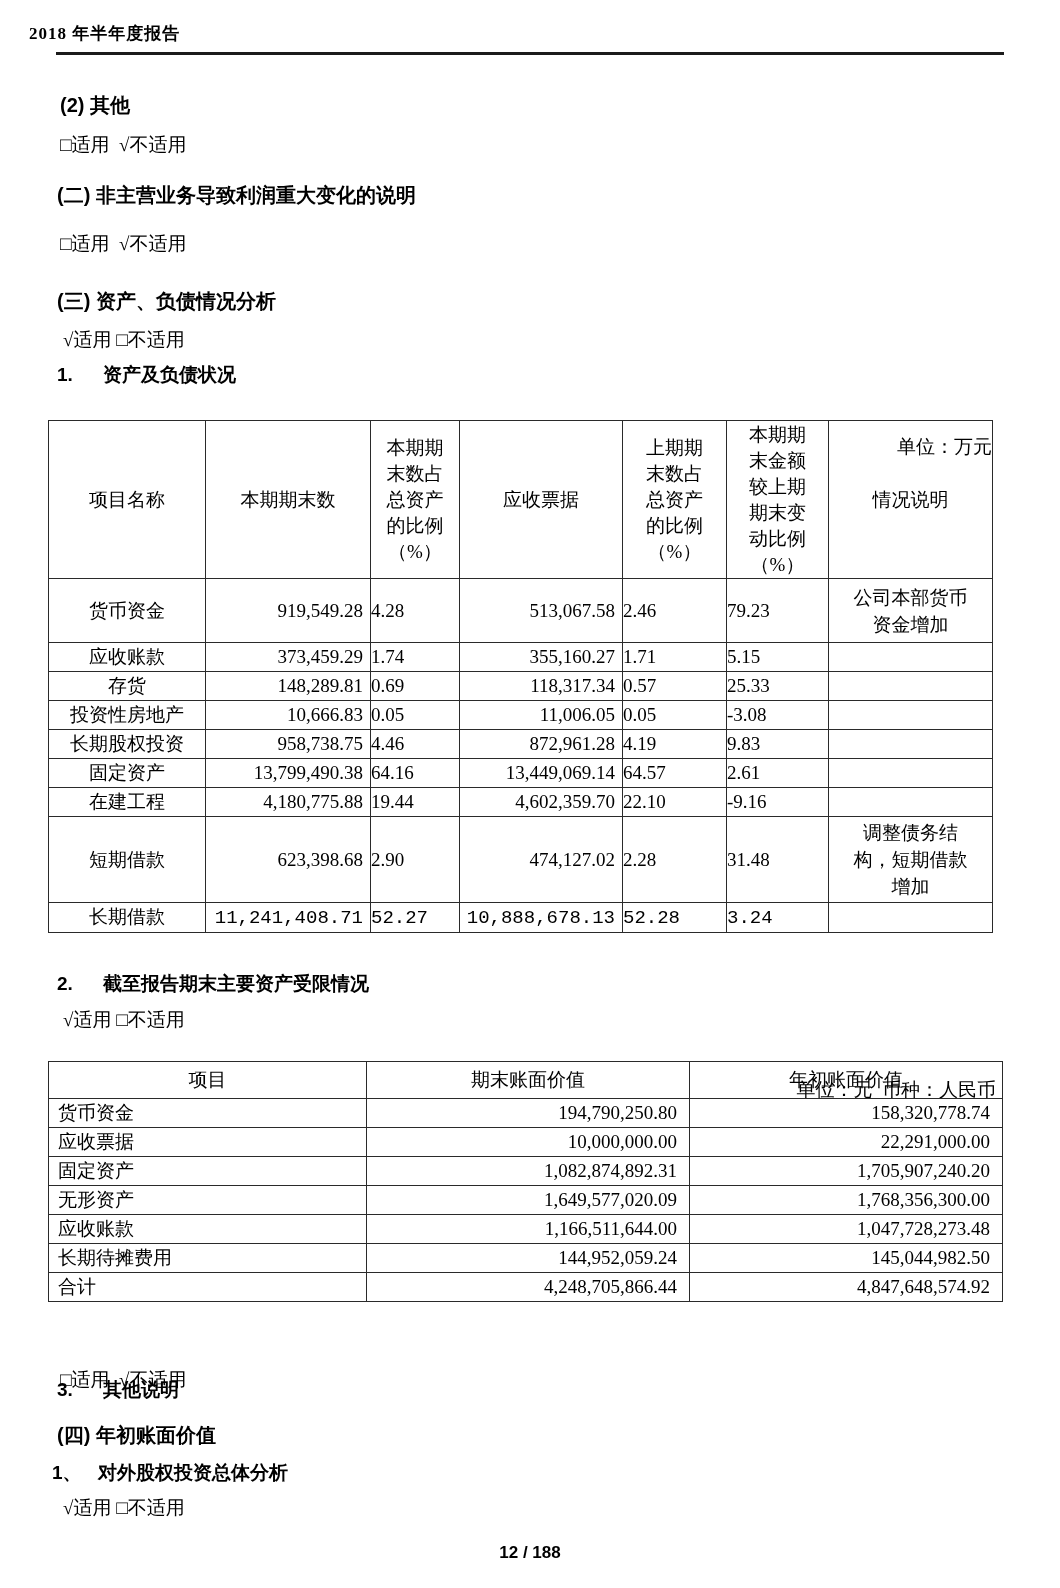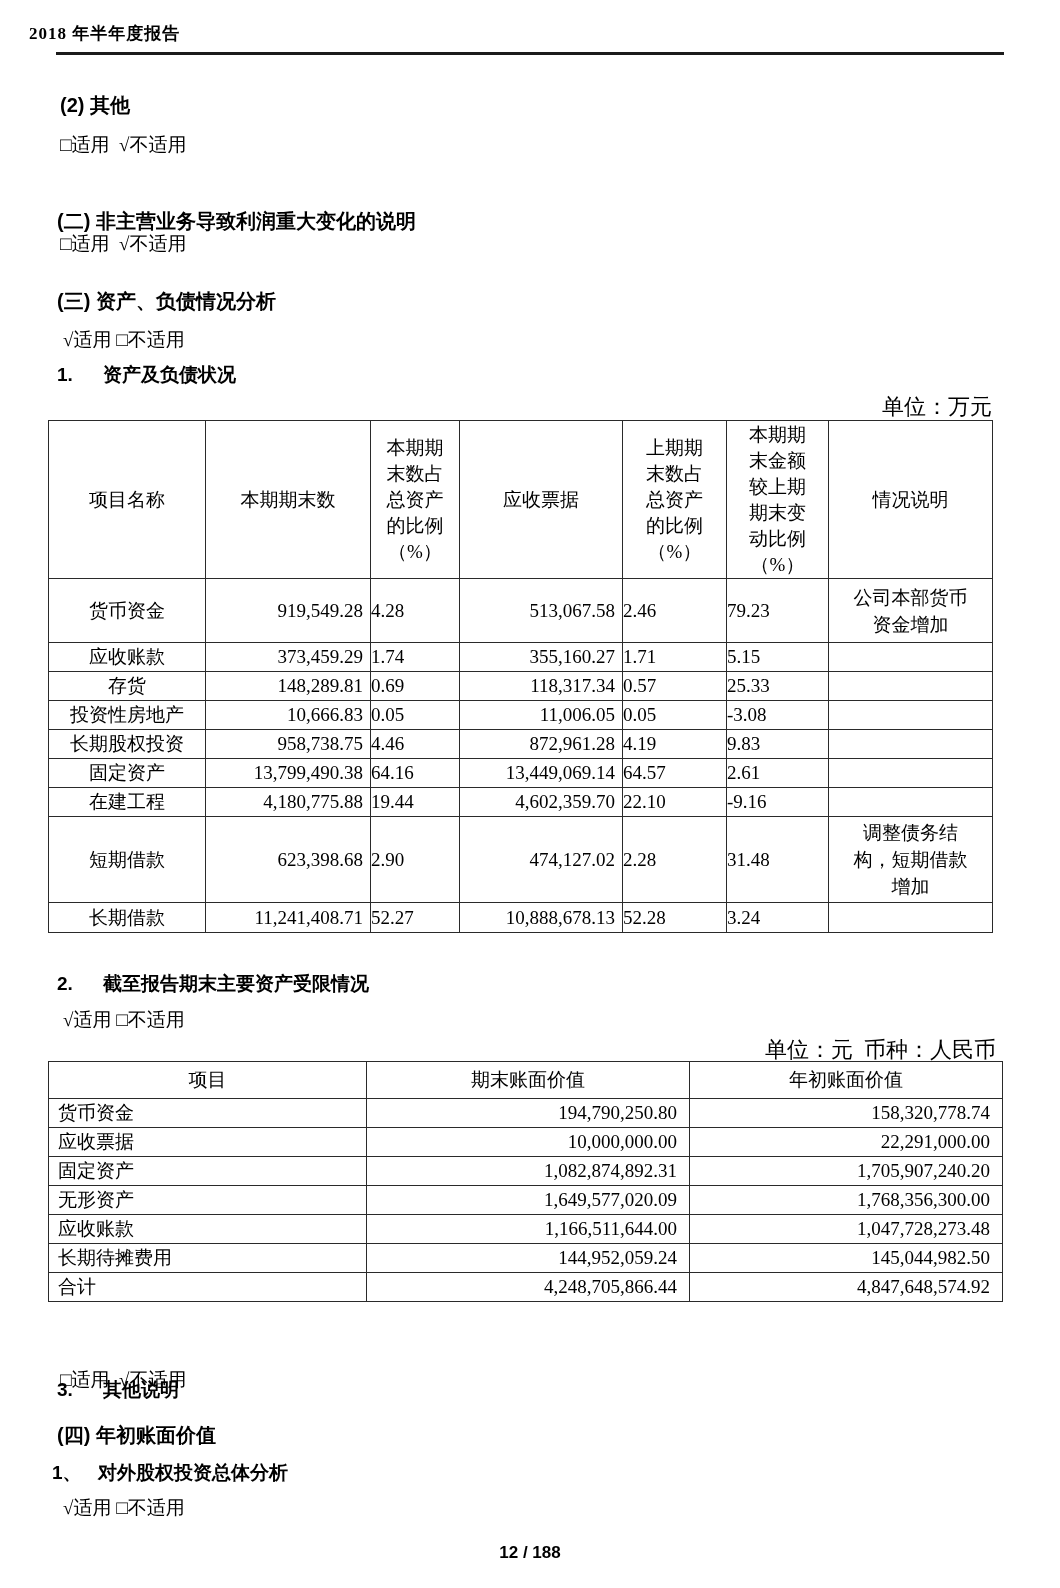--- a/index.html
+++ b/index.html
@@ -29,21 +29,21 @@
     font-family:"Liberation Sans","DejaVu Sans",sans-serif;
     font-weight:bold; font-size:20px;
     white-space:pre-wrap;
   }
   .subhead {
     font-family:"Liberation Sans","DejaVu Sans",sans-serif;
     font-weight:bold; font-size:19px;
   }
   .sub-num { display:inline-block; min-width:46px; }
   .apply { font-size:19px; white-space:pre-wrap; }
-  .unit  { font-size:22px; white-space:pre-wrap; text-align:right; }
+  .unit  { font-size:19px; white-space:pre-wrap; text-align:right;margin-top:42px; }
 
   table {
     border-collapse:collapse;
     table-layout:fixed;
     font-size:19px;
   }
   th, td {
     border:1px solid #2a2a2a;
     font-weight:normal;
     vertical-align:middle;
@@ -51,21 +51,21 @@
     padding:0;
     overflow:hidden;
   }
   th { text-align:center; }
 
   
   #table1 thead tr { height:158px; }
   #table1 tbody tr { height:29px; }
   #table1 tbody tr:nth-child(1) { height:64px; }
   #table1 tbody tr:nth-child(8) { height:86px; }
-  #table1 tbody tr:nth-child(9) { height:30px; }
+  #table1 tbody tr:nth-child(9) { height:30px;font-family:Liberation Mono, monospace; }
 
   
   td.c-name { text-align:center; }
   td.c-num  { text-align:right; padding-right:7px; }
   td.c-pct  { text-align:left; padding-right:9px; }
   td.c-note { text-align:center; line-height:27px; }
   td.c-note span { display:inline-block; max-width:122px; }
   th.c-pct span { display:inline-block; max-width:66px; }
 
   
@@ -85,21 +85,21 @@
 <body>
 
 <div class="page">
 
   <div class="abs doc-title">2018 年半年度报告</div>
   <div class="abs top-rule"></div>
 
   <div class="abs h-sec" style="top:92px; left:60px;">(2) 其他</div>
   <div class="abs apply" style="top:132px; left:60px;">□适用  √不适用</div>
 
-  <div class="abs h-sec" style="top:208px; left:57px;">(二) 非主营业务导致利润重大变化的说明</div>
+  <div class="abs h-sec" style="top:182px; left:57px;">(二) 非主营业务导致利润重大变化的说明</div>
   <div class="abs apply" style="top:231px; left:60px;">□适用  √不适用</div>
 
   <div class="abs h-sec" style="top:288px; left:57px;">(三) 资产、负债情况分析</div>
   <div class="abs apply" style="top:327px; left:63px;">√适用 □不适用</div>
 
   <div class="abs subhead" style="top:362px; left:57px;">
     <span class="sub-num">1.</span><span>资产及负债状况</span>
   </div>
   <div class="abs unit" style="top:392px; right:68px;">单位：万元</div>
 

